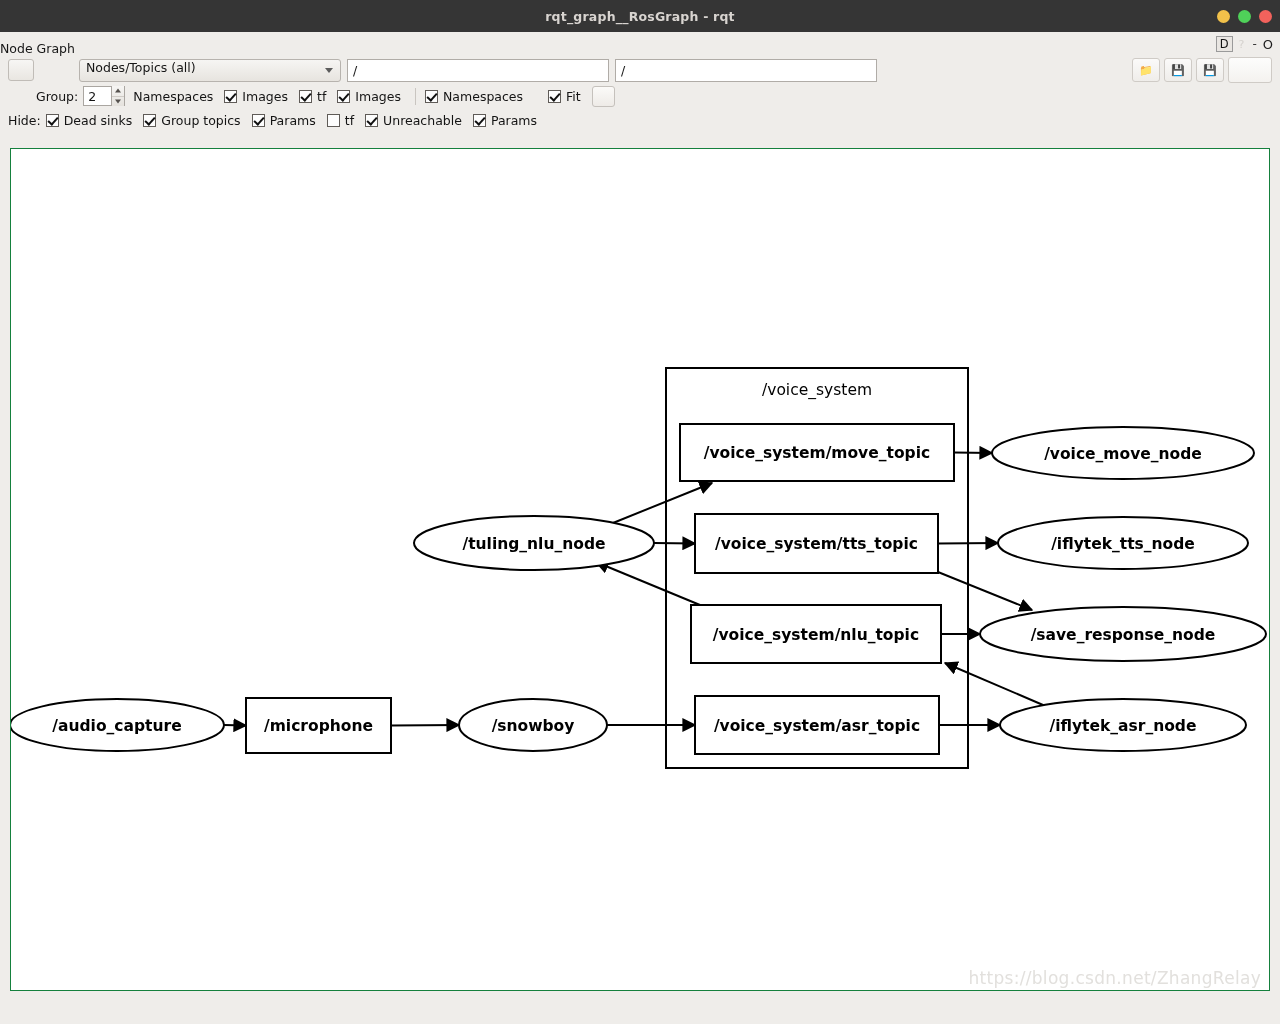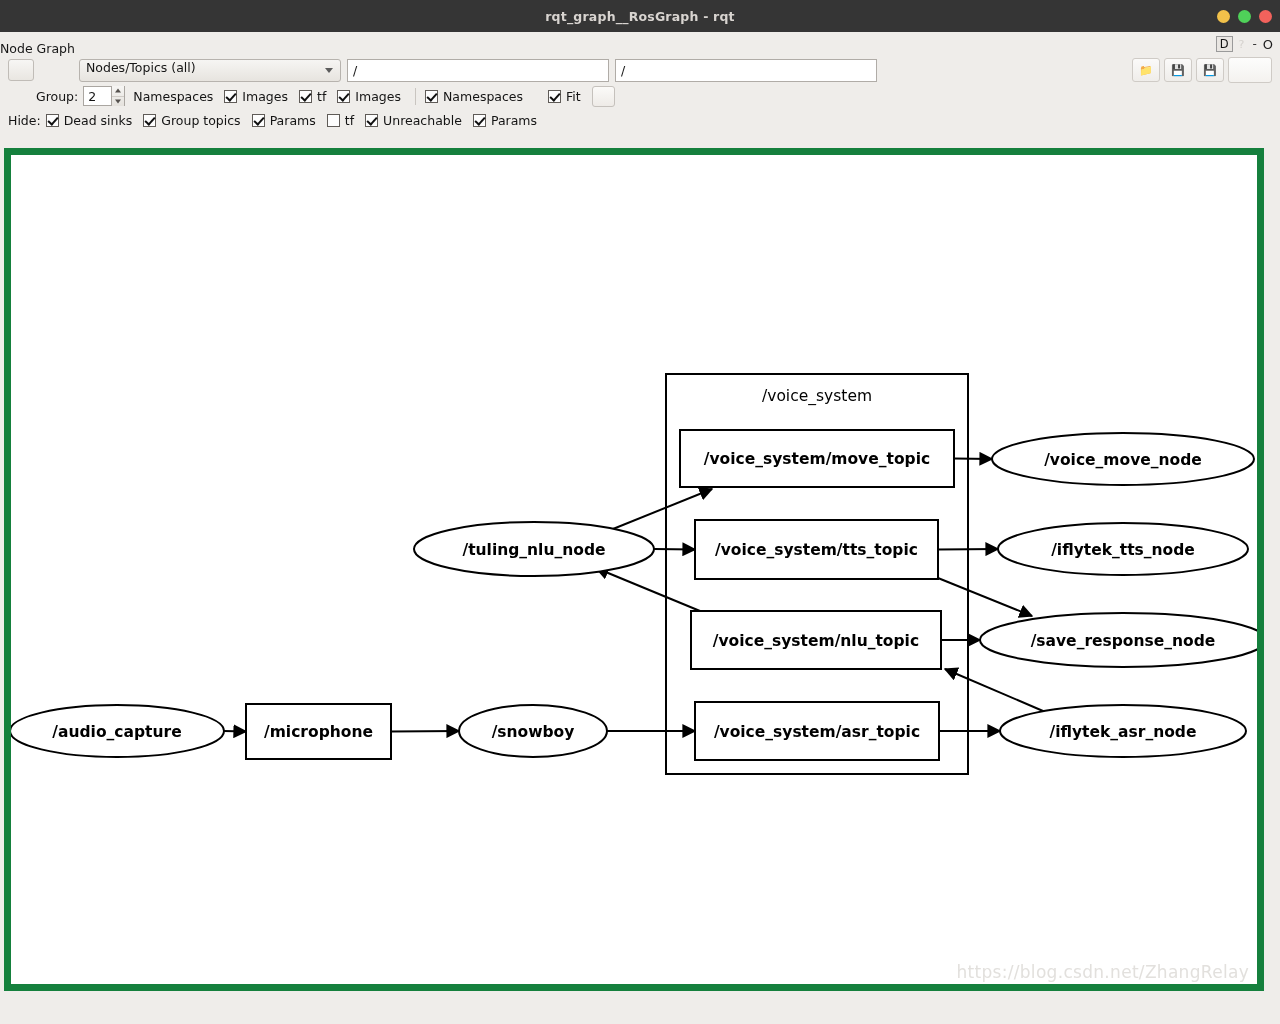--- a/index.html
+++ b/index.html
@@ -190,23 +190,23 @@
     width: 23px; height: 21px;
     border: 1px solid #c5c1bc;
     border-radius: 3px;
     background: linear-gradient(#fbfaf8, #eeebe7);
     margin-left: 2px;
   }
 
   
   #canvaswrap {
     position: absolute;
-    left: 4px; top: 148px;
+    left: 10px; top: 148px;
     width: 1260px; height: 843px;
-    border: 7px solid #15803d;
+    border: 1px solid #15803d;
     background: #ffffff;
     overflow: hidden;
   }
   #graphsvg { display: block; }
   #watermark {
     position: absolute;
     right: 8px; bottom: 2px;
     font-size: 17px;
     color: #e2e0dd;
     font-family: "DejaVu Sans", "Liberation Sans", sans-serif;

